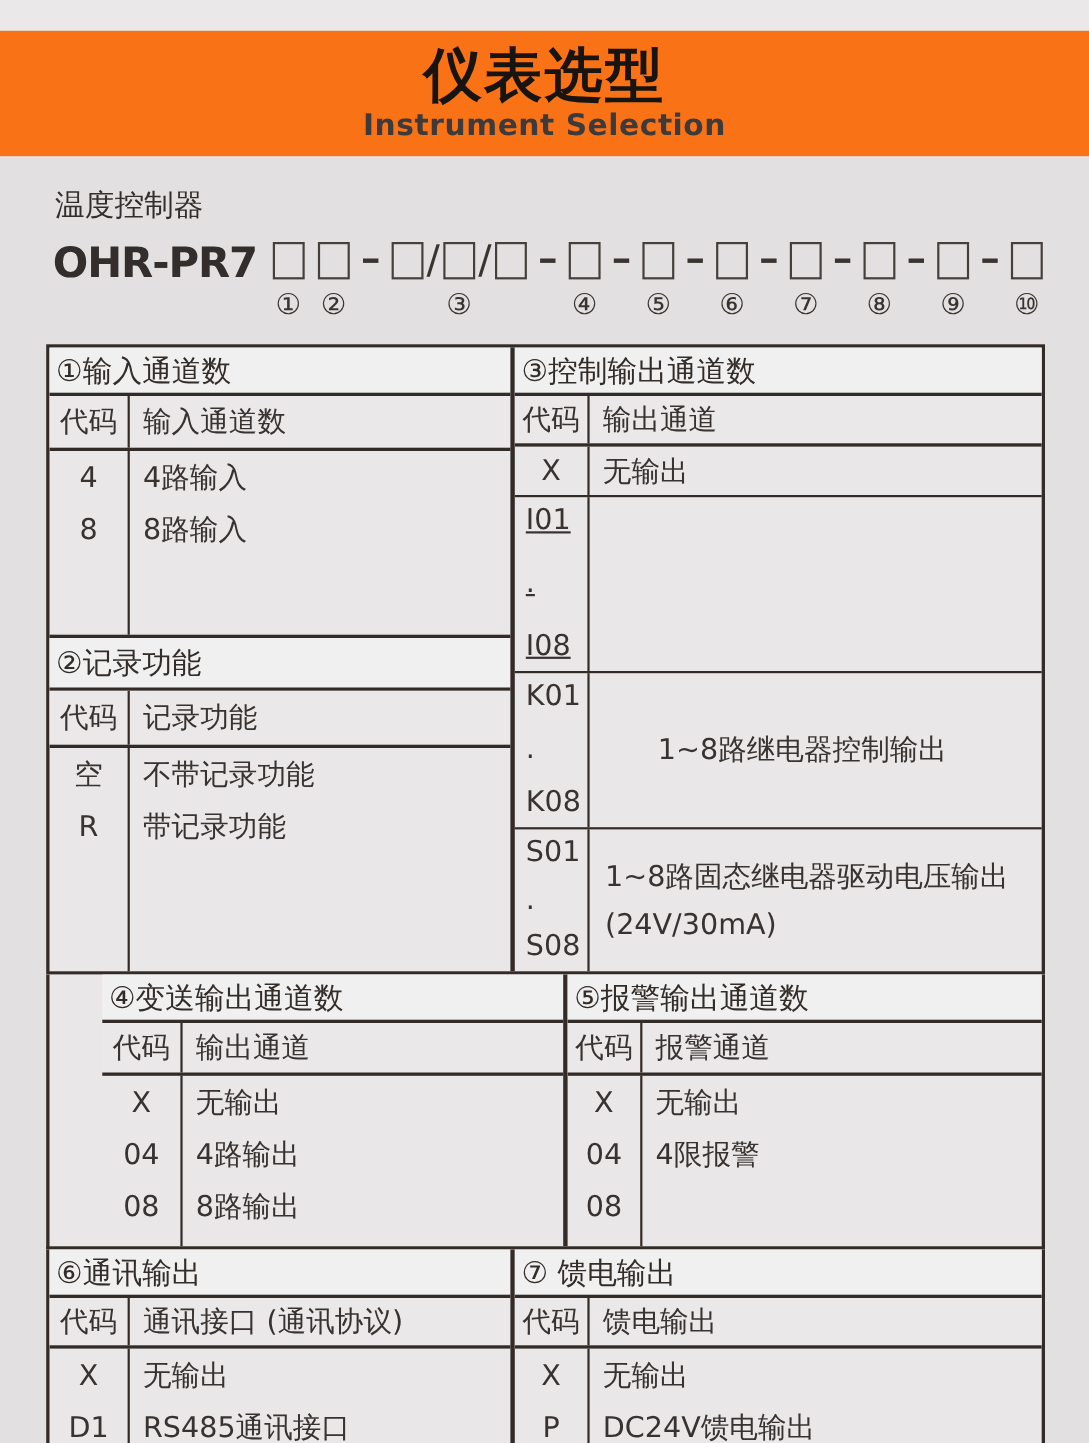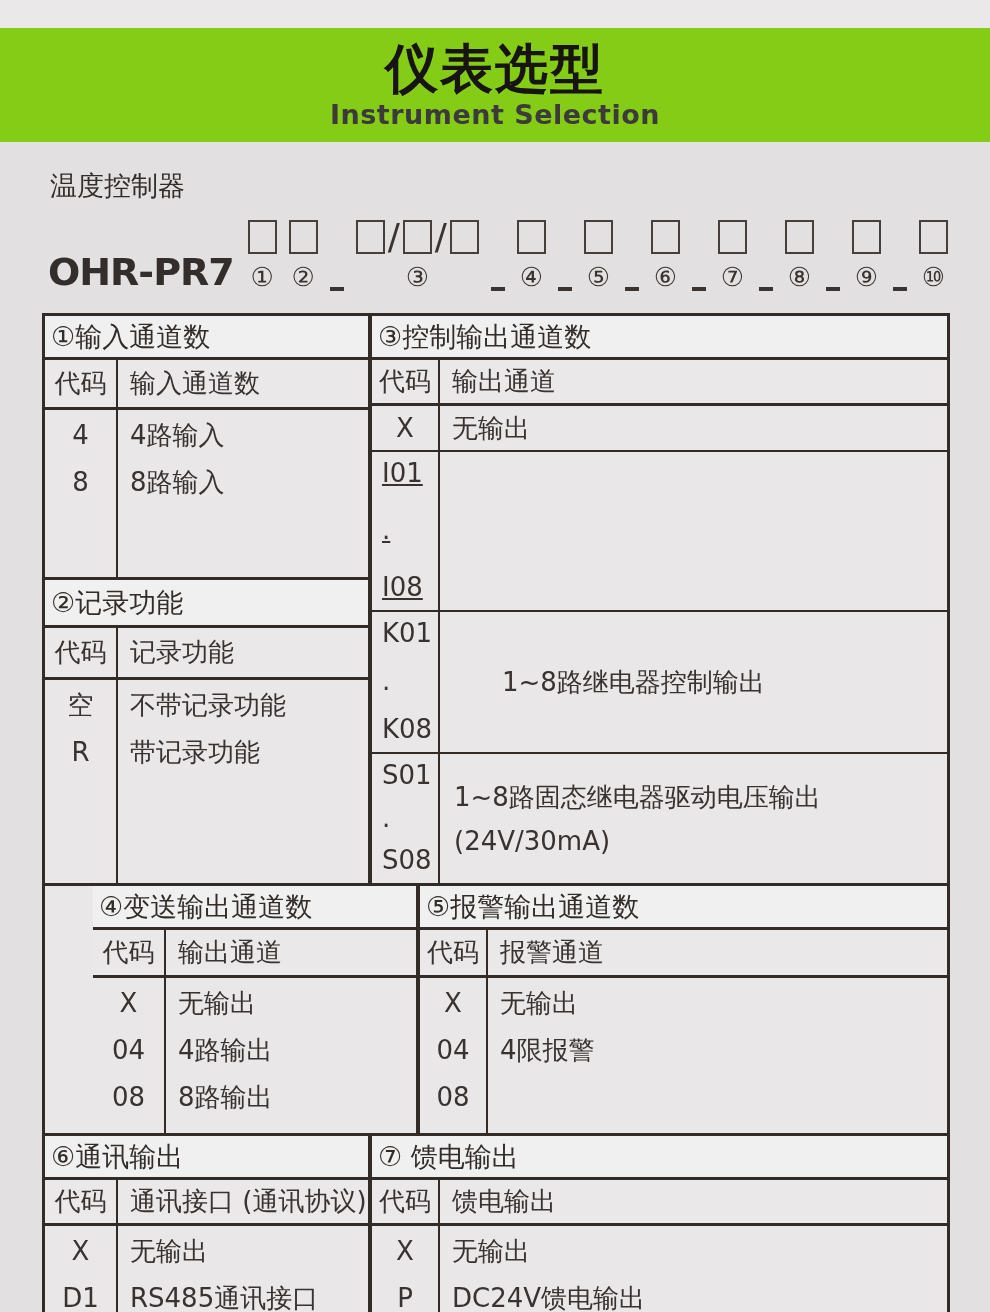--- a/index.html
+++ b/index.html
@@ -5,38 +5,38 @@
   html,body{margin:0;padding:0;}
   body{
     width:990px;height:1312px;overflow:hidden;position:relative;
     background:#e2e0e1;
     font-family:"DejaVu Sans","Liberation Sans",sans-serif;
     color:#383231;
     -webkit-font-smoothing:antialiased;
   }
   
   .top-strip{height:28px;background:#eae8e9;}
-  .title-band{height:114px;background:#84cc16;display:flex;flex-direction:column;align-items:center;justify-content:center;}
+  .title-band{height:114px;background:#f97316;display:flex;flex-direction:column;align-items:center;justify-content:center;}
   .page-title{font-size:53px;font-weight:700;color:#171412;letter-spacing:2px;line-height:56px;}
   .page-subtitle{font-size:27px;color:#3c3a3b;letter-spacing:0.5px;margin-top:2px;font-weight:bold;}
   
   .product-name{margin:26px 0 0 50px;font-size:27px;font-weight:500;color:#332e2b;}
-  .model-line{margin:16px 0 0 48px;display:flex;align-items:flex-end;column-gap:12px;}
+  .model-line{margin:16px 0 0 48px;display:flex;align-items:flex-start;column-gap:12px;}
   .model-prefix{font-size:38px;font-weight:600;letter-spacing:-1px;color:#332e2b;line-height:38px;margin-right:2px;}
   .unit{display:flex;flex-direction:column;align-items:center;}
   .mbox{width:29px;height:34px;border:2px solid #46403c;box-sizing:border-box;background:transparent;}
   .grouprow{display:flex;align-items:center;column-gap:3px;}
   .slash{font-size:36px;line-height:34px;color:#3a3431;font-weight:500;}
   .dash{width:14px;height:4px;background:#3a3330;margin-top:15px;}
   .circ{font-size:26px;color:#3a3431;margin-top:9px;line-height:28px;font-family:"DejaVu Serif","Liberation Serif",serif;}
   
   .tables{margin:22px 0 0 42px;width:908px;font-size:26px;}
   .block{display:flex;border:3px solid #332b27;background:#e9e7e7;box-sizing:border-box;align-items:stretch;}
   .block + .block{border-top:none;}
-  .half-l{width:323px;display:flex;flex-direction:column;box-sizing:border-box;border-radius:13px;}
+  .half-l{width:419px;display:flex;flex-direction:column;box-sizing:border-box;border-radius:13px;}
   .half-r{flex:1;border-left:4px solid #332b27;display:flex;flex-direction:column;box-sizing:border-box;}
   .sec-title{height:44px;background:#f1f0f0;border-bottom:3px solid #332b27;display:flex;align-items:center;padding-left:6px;font-size:27px;color:#332d2a;box-sizing:border-box;flex:none;}
   .colhead{display:flex;border-bottom:3px solid #332b27;background:#eae8e8;box-sizing:border-box;flex:none;}
   .codecol{width:73px;border-right:2px solid #332b27;display:flex;align-items:center;justify-content:center;box-sizing:border-box;flex:none;}
   .half-r .codecol{width:68px;}
   .desccol{flex:1;display:flex;align-items:center;padding-left:12px;box-sizing:border-box;}
   .bodyrow{display:flex;box-sizing:border-box;}
   .codelines{width:73px;border-right:2px solid #332b27;box-sizing:border-box;text-align:center;padding-top:2px;flex:none;}
   .half-r .codelines{width:68px;}
   .codelines div{height:47px;line-height:47px;}

